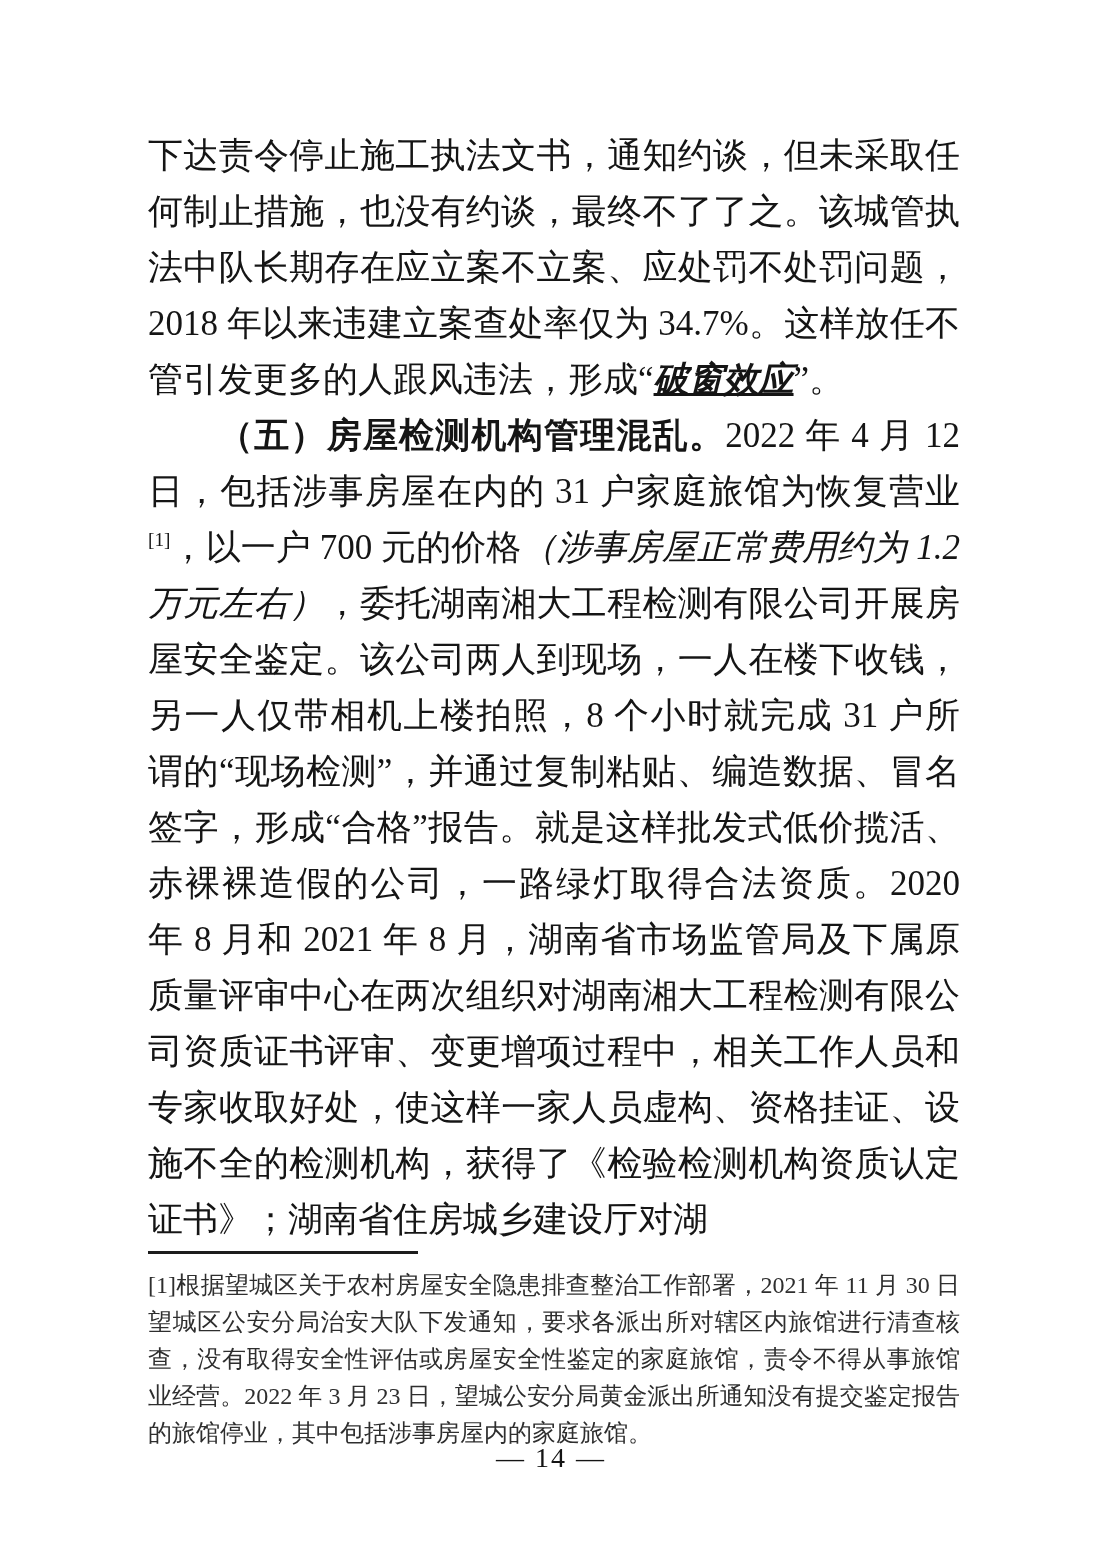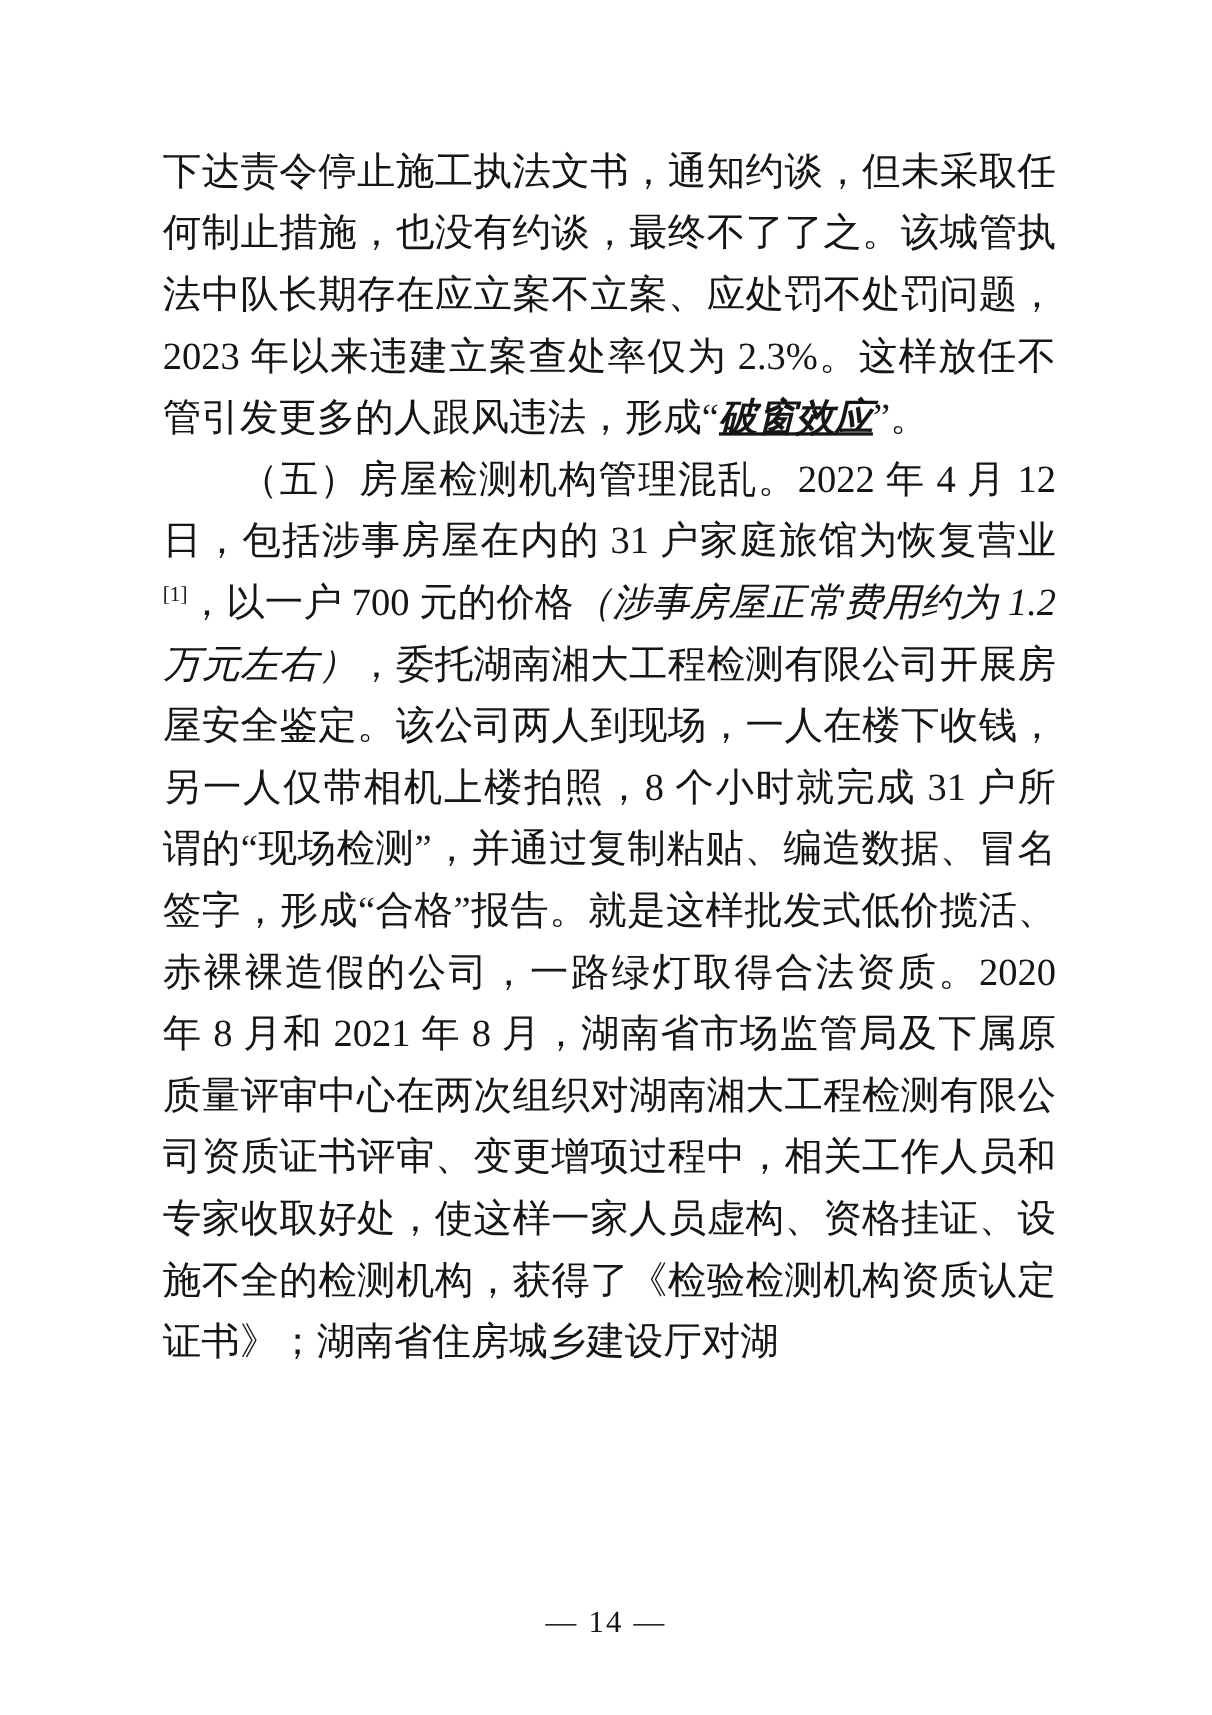--- a/index.html
+++ b/index.html
@@ -28,21 +28,21 @@
     line-height: 56px;
     text-align: justify;
     text-justify: inter-character;
     color: #151515;
   }
   .para.indent {
     text-indent: 2em;
   }
   .seg-normal { font-weight: normal; }
   .seg-bold {
-    font-weight: normal;
+    font-weight: bold;
   }
   .seg-kai {
     font-style: italic;
     font-weight: normal;
   }
   .seg-kai-bold {
     font-style: italic;
     font-weight: bold;
     text-decoration: underline;
   }
@@ -76,29 +76,32 @@
   .page-number {
     position: absolute;
     left: 0;
     top: 1438px;
     width: 100%;
     text-align: center;
     font-size: 28px;
     line-height: 40px;
     color: #141414;
     letter-spacing: 2px;
-    margin-top: 18px;
   }
 </style>
 </head>
 <body>
 
 <div class="page">
 
   <main class="body-text">
-      <p class="para"><span class="seg-normal">下达责令停止施工执法文书，通知约谈，但未采取任何制止措施，也没有约谈，最终不了了之。该城管执法中队长期存在应立案不立案、应处罚不处罚问题，2023 年以来违建立案查处率仅为 2.3%。这样放任不管引发更多的人跟风违法，形成“</span><span class="seg-kai-bold">破窗效应</span><span class="seg-normal">”。</span></p>
+      <p class="para"><span class="seg-normal">下达责令停止施工执法文书，通知约谈，但未采取任何制止措施，也没有约谈，最终不了了之。该城管执法中队长期存在应立案不立案、应处罚不处罚问题，2018 年以来违建立案查处率仅为 34.7%。这样放任不管引发更多的人跟风违法，形成“</span><span class="seg-kai-bold">破窗效应</span><span class="seg-normal">”。</span></p>
       <p class="para indent"><span class="seg-bold">（五）房屋检测机构管理混乱。</span><span class="seg-normal">2022 年 4 月 12 日，包括涉事房屋在内的 31 户家庭旅馆为恢复营业</span><sup class="seg-sup">[1]</sup><span class="seg-normal">，以一户 700 元的价格</span><span class="seg-kai">（涉事房屋正常费用约为 1.2 万元左右）</span><span class="seg-normal">，委托湖南湘大工程检测有限公司开展房屋安全鉴定。该公司两人到现场，一人在楼下收钱，另一人仅带相机上楼拍照，8 个小时就完成 31 户所谓的“现场检测”，并通过复制粘贴、编造数据、冒名签字，形成“合格”报告。就是这样批发式低价揽活、赤裸裸造假的公司，一路绿灯取得合法资质。2020 年 8 月和 2021 年 8 月，湖南省市场监管局及下属原质量评审中心在两次组织对湖南湘大工程检测有限公司资质证书评审、变更增项过程中，相关工作人员和专家收取好处，使这样一家人员虚构、资格挂证、设施不全的检测机构，获得了《检验检测机构资质认定证书》；湖南省住房城乡建设厅对湖</span></p>
     </main>
 
+  <section class="footnote-area">
+    <hr class="footnote-rule">
+    <p class="footnote-text">[1]根据望城区关于农村房屋安全隐患排查整治工作部署，2021 年 11 月 30 日望城区公安分局治安大队下发通知，要求各派出所对辖区内旅馆进行清查核查，没有取得安全性评估或房屋安全性鉴定的家庭旅馆，责令不得从事旅馆业经营。2022 年 3 月 23 日，望城公安分局黄金派出所通知没有提交鉴定报告的旅馆停业，其中包括涉事房屋内的家庭旅馆。</p>
+  </section>
 
   <footer class="page-number">— 14 —</footer>
 
 </div>
 
 </body></html>

